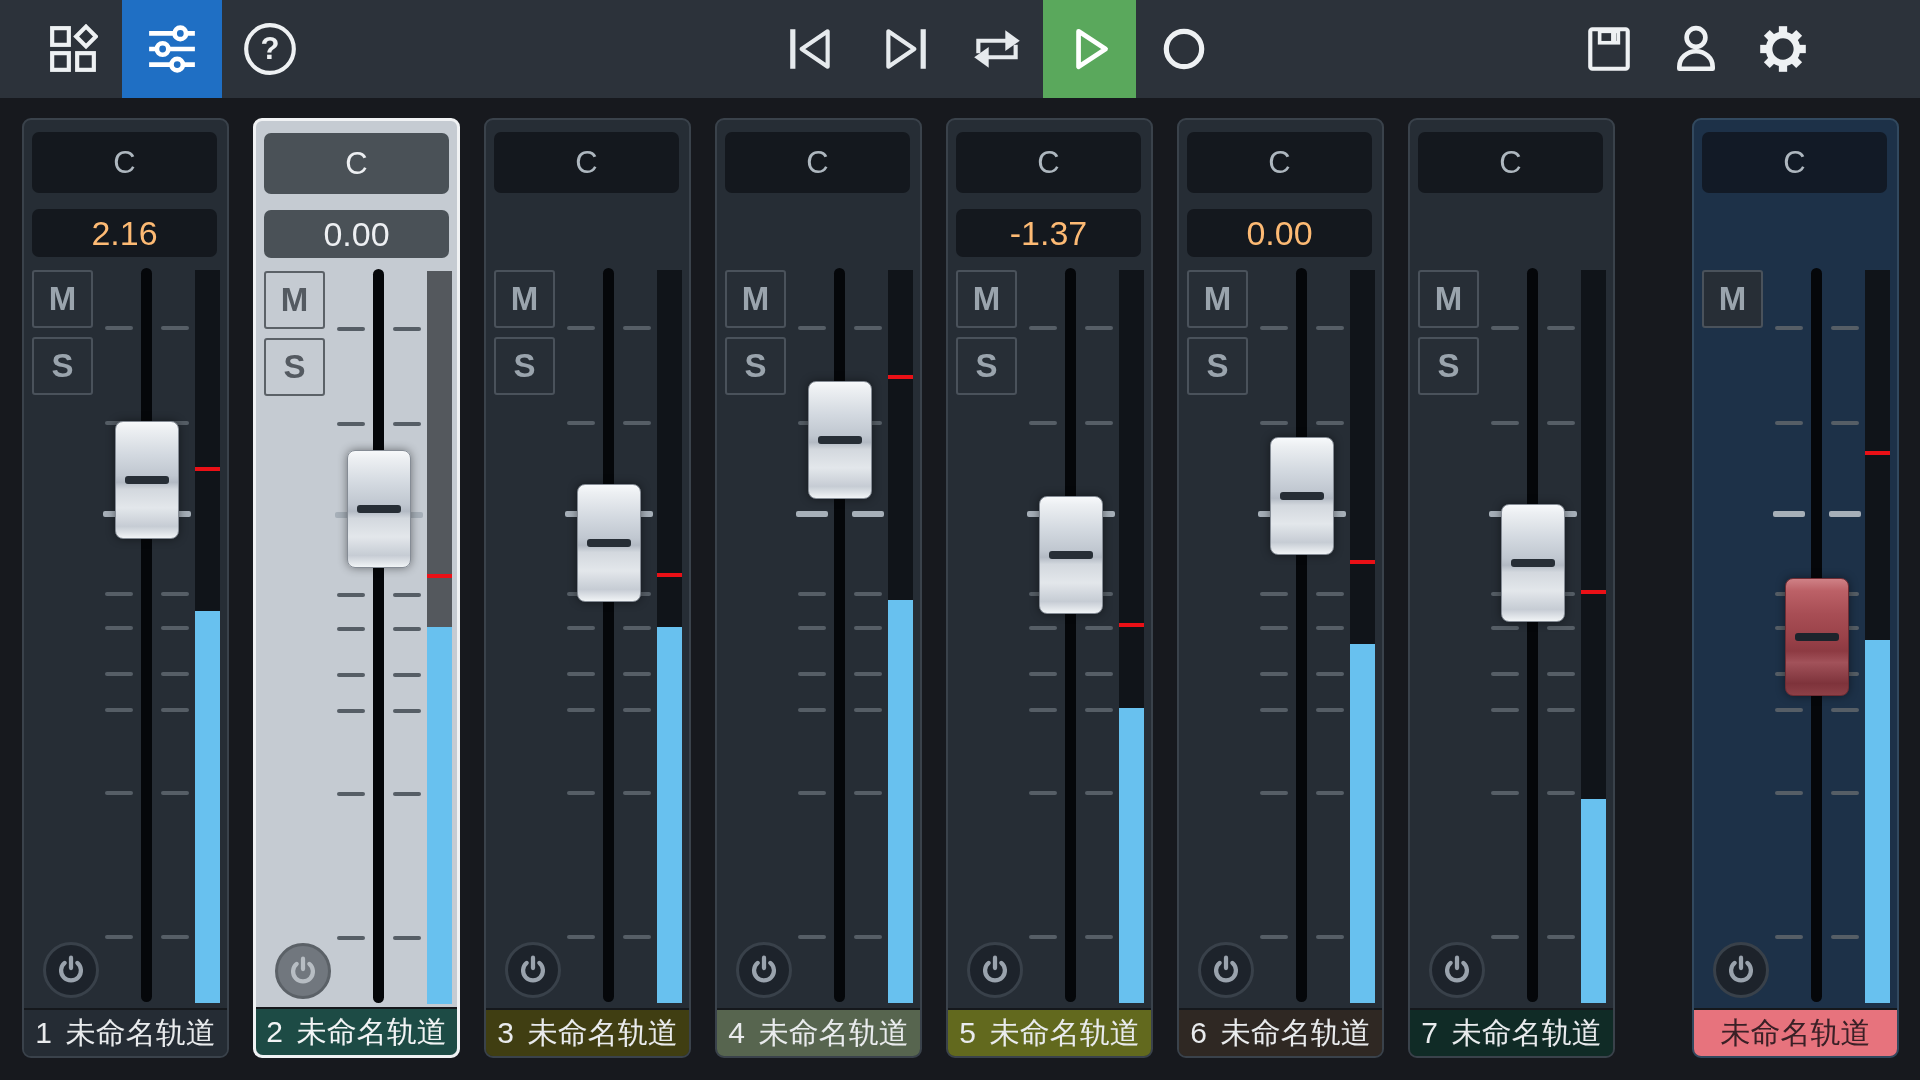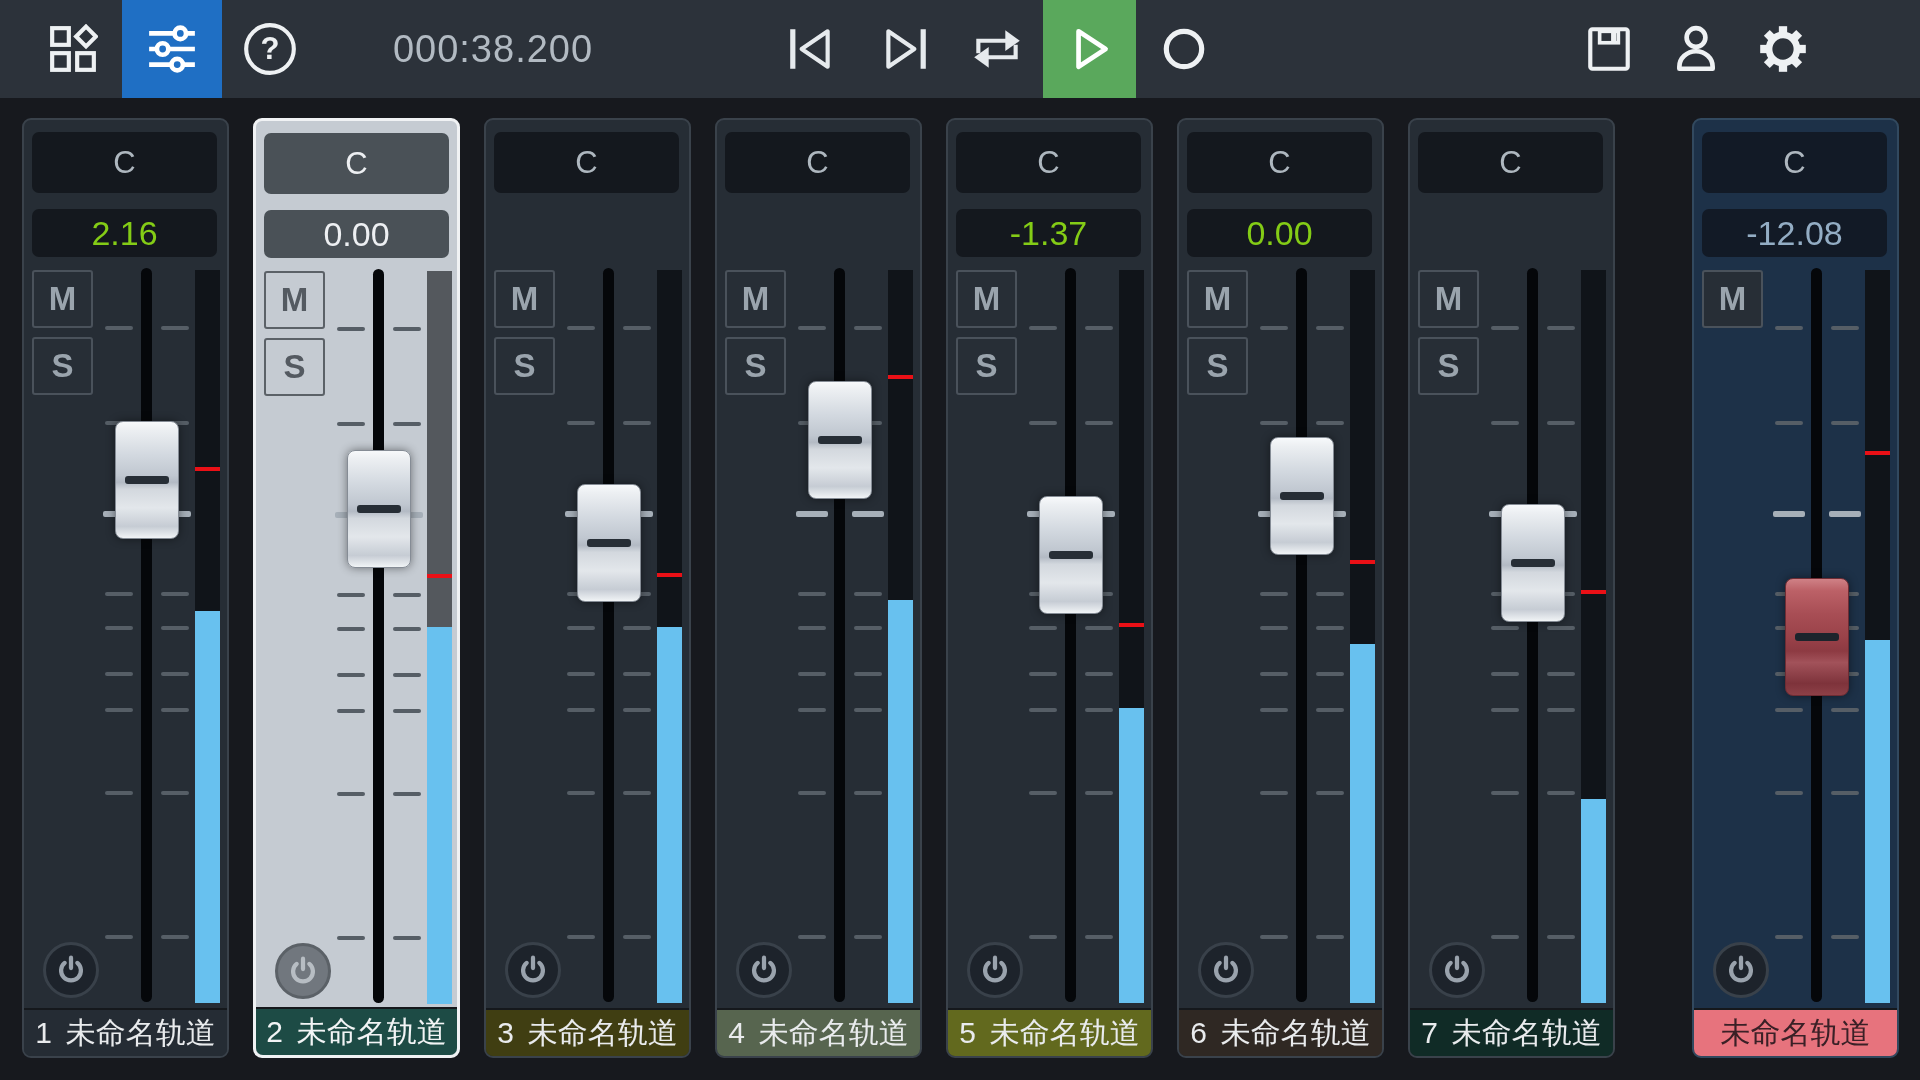--- a/index.html
+++ b/index.html
@@ -12,21 +12,21 @@
   .tb-text{color:#b2bac2;font-size:38px;letter-spacing:1px;}
   .tb-item svg{display:block;}
   
   .strip{position:absolute;top:118px;width:207px;height:940px;background:#262d35;
     border:2px solid #3a424b;border-radius:9px;box-sizing:border-box;}
   .strip.selected{background:#c5cbd2;border:3px solid #f0f2f4;}
   .strip.master{background:#1d3148;border:2px solid #32495f;}
   .panbtn,.gain{position:absolute;left:8px;width:185px;background:#14181e;border-radius:7px;
     display:flex;align-items:center;justify-content:center;}
   .panbtn{top:12px;height:61px;color:#aeb7bf;font-size:31px;}
-  .gain{top:89px;height:48px;color:#84cc16;font-size:34px;}
+  .gain{top:89px;height:48px;color:#fdba74;font-size:34px;}
   .selected .panbtn,.selected .gain{background:#4a5157;color:#edeff2;}
   .master .panbtn,.master .gain{background:#121a26;}
   .master .gain{color:#93adc4;}
   .msbtn{position:absolute;left:8px;width:61px;height:58px;background:#272e36;border:2px solid #4a525b;
     box-sizing:border-box;border-radius:3px;display:flex;align-items:center;justify-content:center;
     color:#9aa4ad;font-size:33px;font-weight:bold;}
   .selected .msbtn{background:transparent;border-color:#5b6167;color:#545a61;}
   .mute{top:150px;} .solo{top:217px;}
   .track{position:absolute;left:117px;top:148px;width:11px;height:734px;background:#05070a;border-radius:6px;}
   .tick{position:absolute;height:4px;width:28px;background:#565e66;border-radius:2px;}
@@ -79,21 +79,20 @@
         <circle cx="30" cy="40" r="5.5"></circle>
       </g>
     </svg>
   </div>
   <div class="tb-item" style="left:240px;width:60px;">
     <svg width="58" height="58" viewBox="0 0 56 56">
       <circle cx="28" cy="28" r="23" stroke="#eef1f3" stroke-width="4" fill="none"></circle>
       <text x="28" y="38" text-anchor="middle" font-size="30" font-weight="bold" fill="#eef1f3" font-family="Liberation Sans, DejaVu Sans, sans-serif">?</text>
     </svg>
   </div>
-  <div class="tb-item tb-text" style="left:388px;width:210px;">000:38.200</div>
 
   <div class="tb-item" style="left:783px;width:56px;">
     <svg width="52" height="52" viewBox="0 0 50 50">
       <rect x="5" y="6" width="5" height="38" fill="#e6eaed"></rect>
       <path d="M41 8 L41 42 L16 25 Z" stroke="#e6eaed" stroke-width="4" fill="none" stroke-linejoin="round"></path>
     </svg>
   </div>
   <div class="tb-item" style="left:877px;width:56px;">
     <svg width="52" height="52" viewBox="0 0 50 50">
       <rect x="40" y="6" width="5" height="38" fill="#e6eaed"></rect>
@@ -453,21 +452,20 @@
           </g>
         </svg>
       </div>
       <div class="tracklabel" style="background: rgb(16, 43, 38); color: rgb(233, 235, 237);">
         <div class="num">7</div>
         <div class="name">未命名轨道</div>
       </div>
     </div>
     <div class="strip master" style="left: 1692px;">
       <div class="panbtn">C</div>
-      <div class="gain">-12.08</div>
       <div class="msbtn mute">M</div>
       <div class="tick l" style="top: 206px;"></div>
       <div class="tick r" style="top: 206px;"></div>
       <div class="tick l" style="top: 301px;"></div>
       <div class="tick r" style="top: 301px;"></div>
       <div class="tick l zero" style="top: 391px;"></div>
       <div class="tick r zero" style="top: 391px;"></div>
       <div class="tick l" style="top: 472px;"></div>
       <div class="tick r" style="top: 472px;"></div>
       <div class="tick l" style="top: 506px;"></div>

